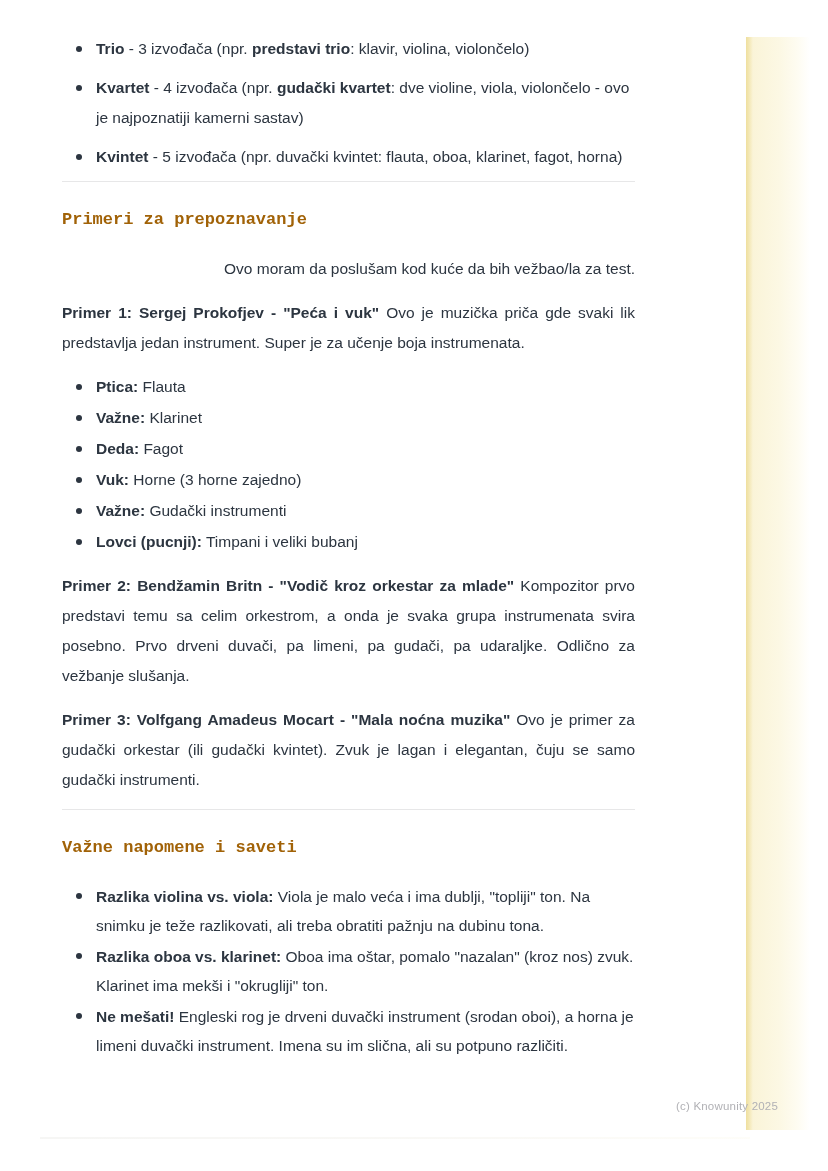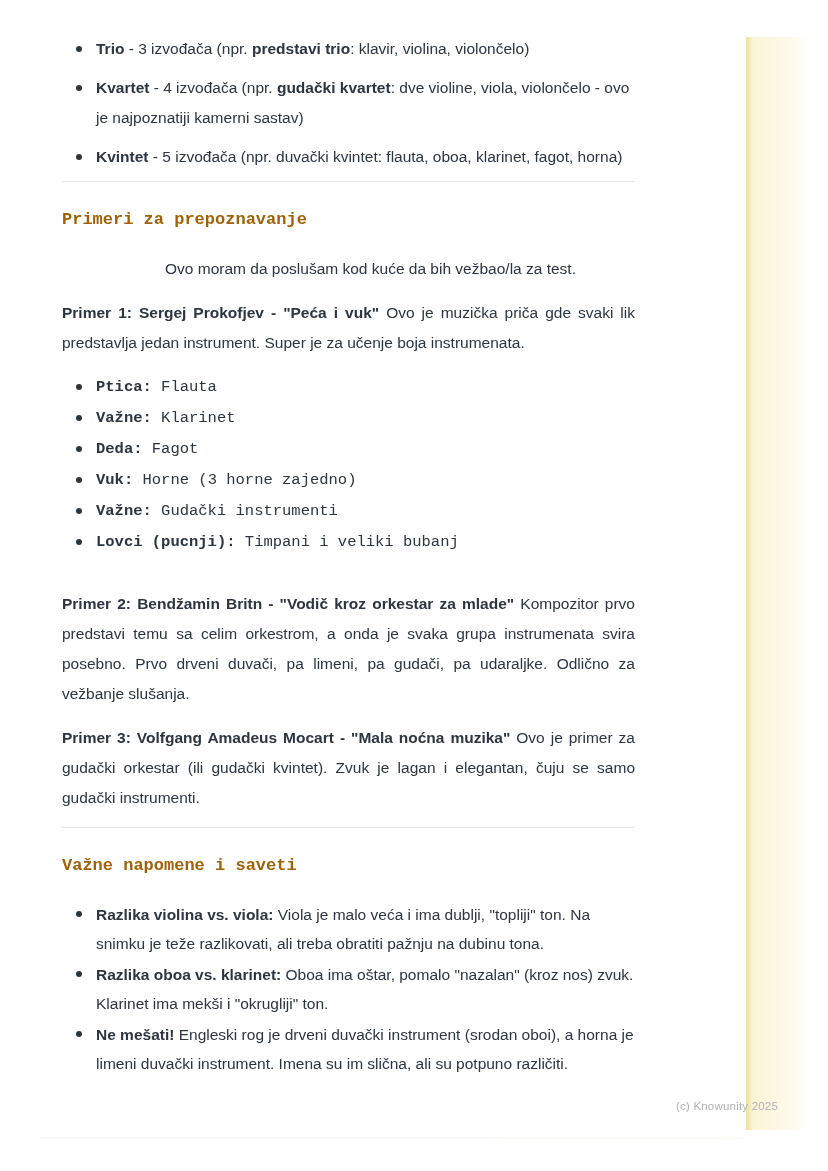--- a/index.html
+++ b/index.html
@@ -30,21 +30,21 @@
     position:absolute;
     left:62px;top:0;
     width:573px;
     padding-top:34px;
     font-size:15.5px;
     line-height:30px;
     z-index:2;
   }
   b{font-weight:700;}
   p{margin:0 0 14px 0;text-align:justify;}
-  p.intro{text-align:center;margin-left:44px;}
+  p.intro{text-align:right;margin-left:44px;}
   h2{
     font-size:17px;
     line-height:28px;
     font-weight:700;
     color:#a16207;
     margin:24px 0 20px 0;
     font-family:Liberation Mono, monospace;
   }
   hr{
     border:none;
@@ -56,21 +56,21 @@
   .dot{
     position:absolute;
     left:14px;top:12px;
     width:6px;height:6px;
     border-radius:50%;
     background:#2C3540;
   }
   ul.ensembles{margin-bottom:0;}
   ul.ensembles li{margin-bottom:9px;line-height:30px;}
   ul.chars li{margin-bottom:1px;line-height:30px;}
-  ul.chars{margin-bottom:32px;font-family:Liberation Mono, monospace;}
+  ul.chars{margin-bottom:14px;}
   ul.notes li{margin-bottom:2px;line-height:29px;}
   ul.notes .dot{top:11px;}
   .watermark{
     position:absolute;
     left:676px;top:1099px;
     font-size:11.5px;
     line-height:14px;
     color:#B1B1B5;
     letter-spacing:.2px;
     z-index:3;

